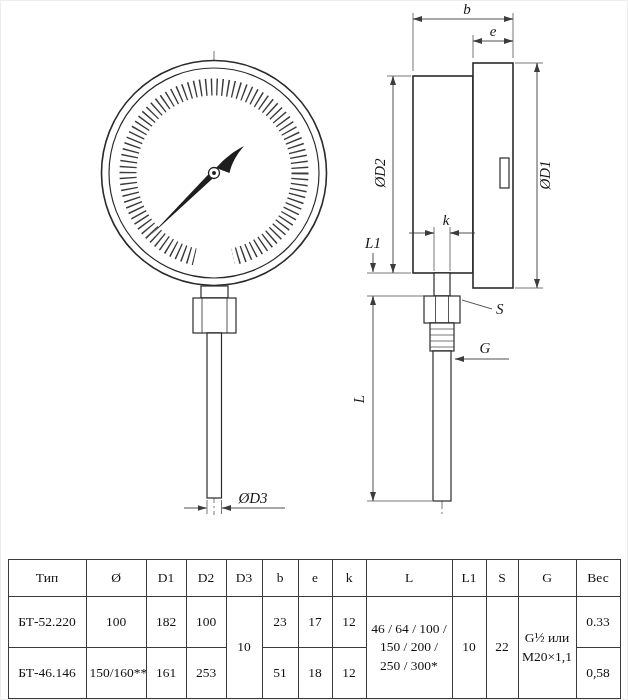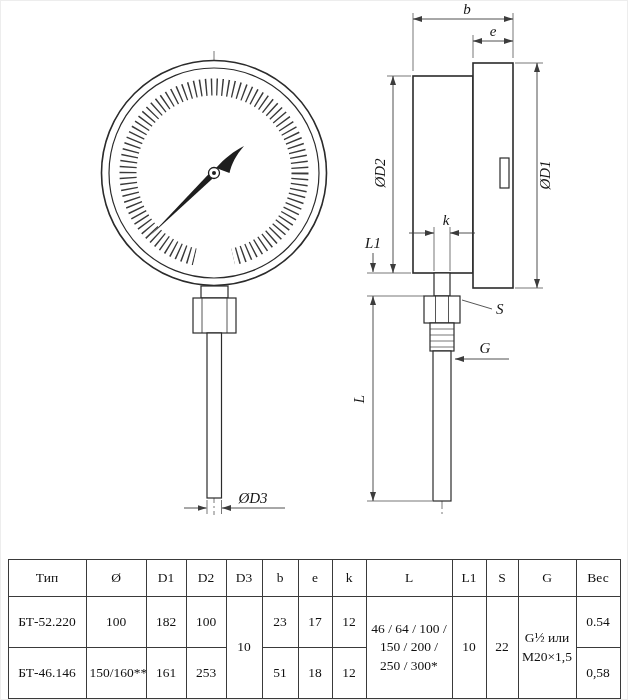--- a/index.html
+++ b/index.html
@@ -181,22 +181,22 @@
         <td>100</td>
         <td>182</td>
         <td>100</td>
         <td rowspan="2">10</td>
         <td>23</td>
         <td>17</td>
         <td>12</td>
         <td rowspan="2">46 / 64 / 100 / 150 / 200 / 250 / 300*</td>
         <td rowspan="2">10</td>
         <td rowspan="2">22</td>
-        <td rowspan="2">G½ или M20×1,5</td>
-        <td>0.54</td>
+        <td rowspan="2">G½ или M20×1,1</td>
+        <td>0.33</td>
       </tr>
       <tr>
         <td>БТ-46.146</td>
         <td>150/160**</td>
         <td>161</td>
         <td>253</td>
         <td>51</td>
         <td>18</td>
         <td>12</td>
         <td>0,58</td>

